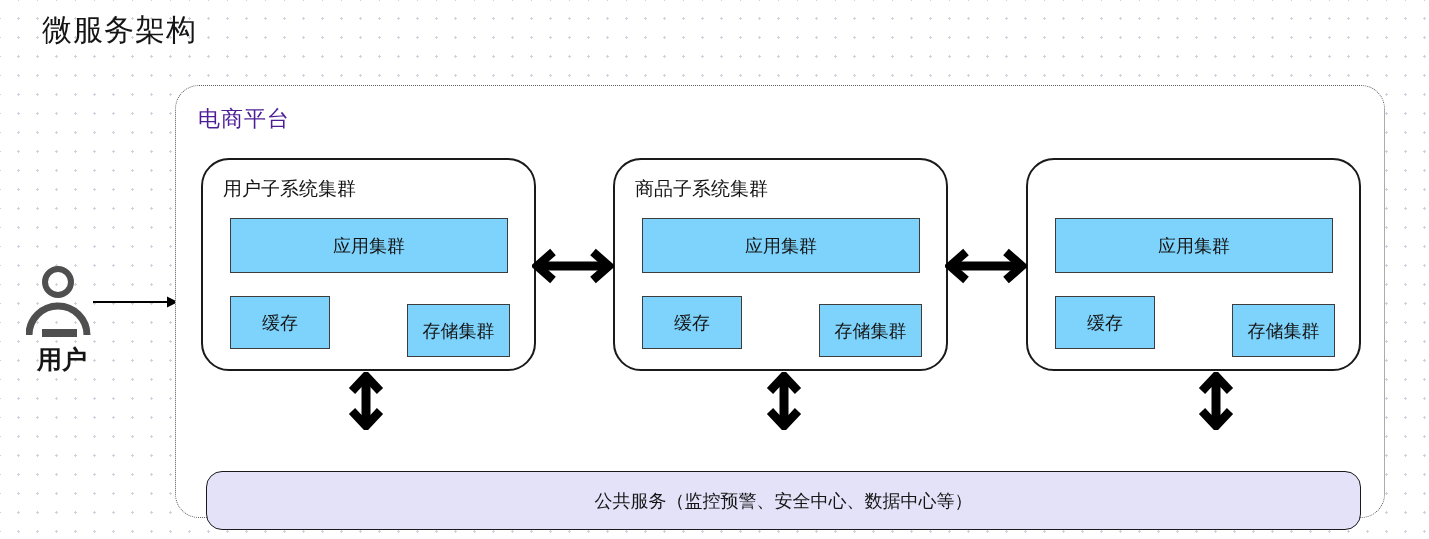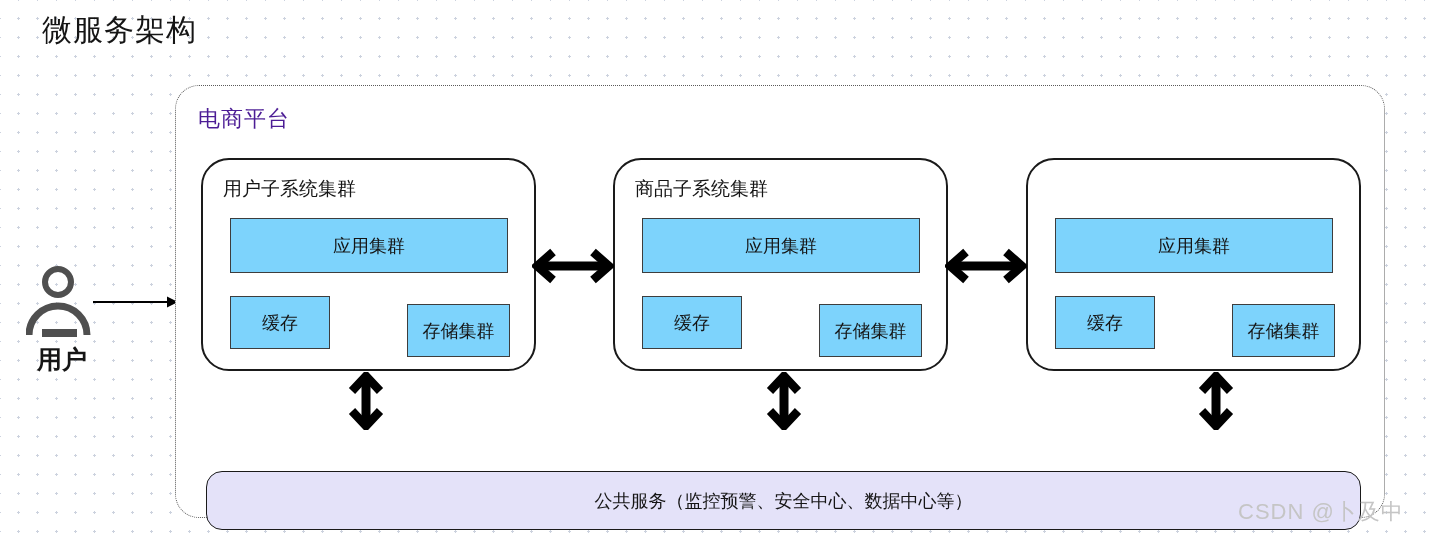--- a/index.html
+++ b/index.html
@@ -132,15 +132,14 @@
       <line x1="22" y1="10" x2="22" y2="48" stroke="#000" stroke-width="9"></line>
       <path d="M8,19 L22,4 L36,19" fill="none" stroke="#000" stroke-width="8.5"></path>
       <path d="M8,39 L22,54 L36,39" fill="none" stroke="#000" stroke-width="8.5"></path>
     </svg>
 
     <div class="shared-bar">
       <span>公共服务（监控预警、安全中心、数据中心等）</span>
     </div>
   </div>
 
-  <div class="watermark">CSDN @卜及中</div>
 
 </div>
 
 </body></html>

